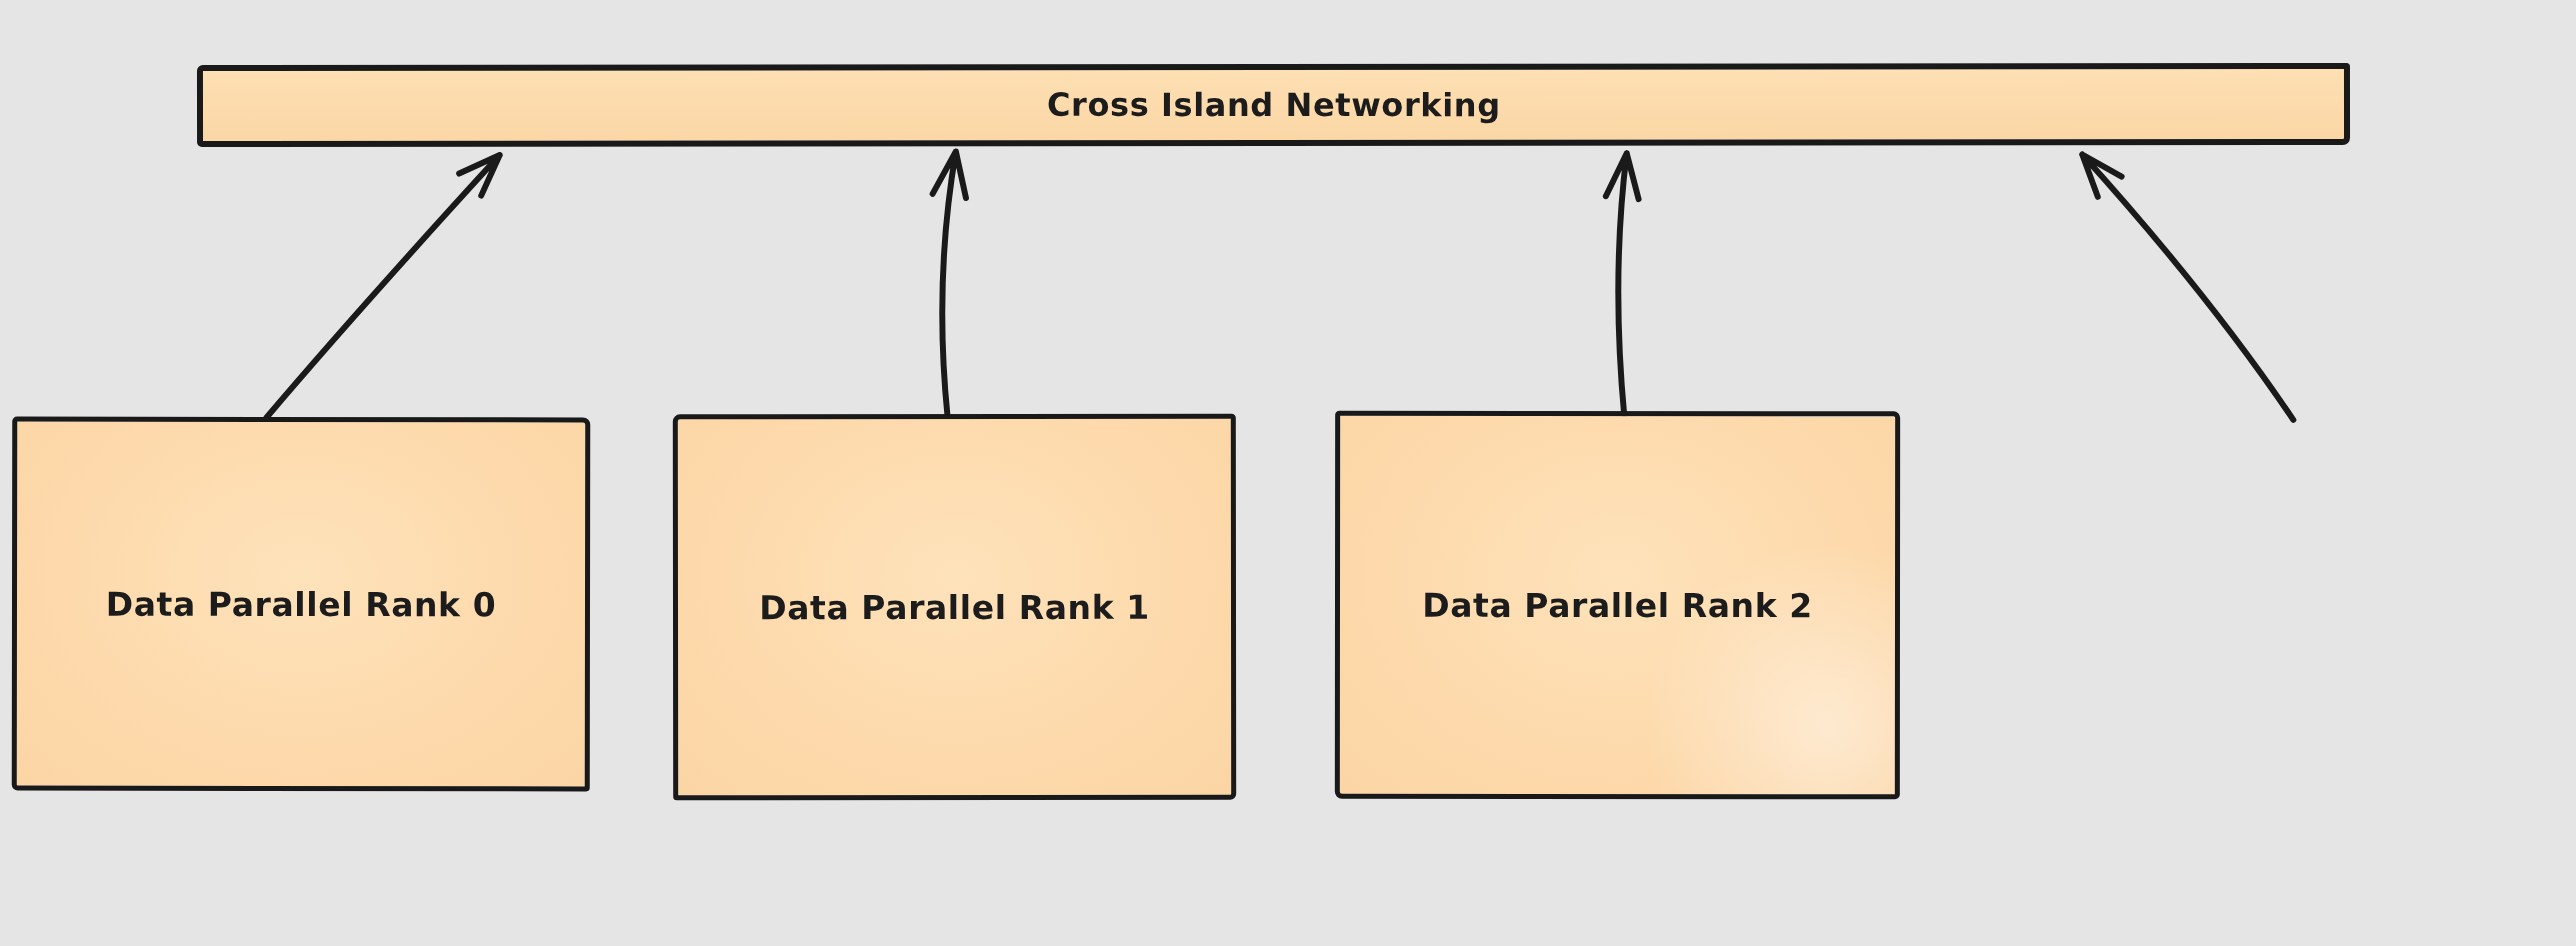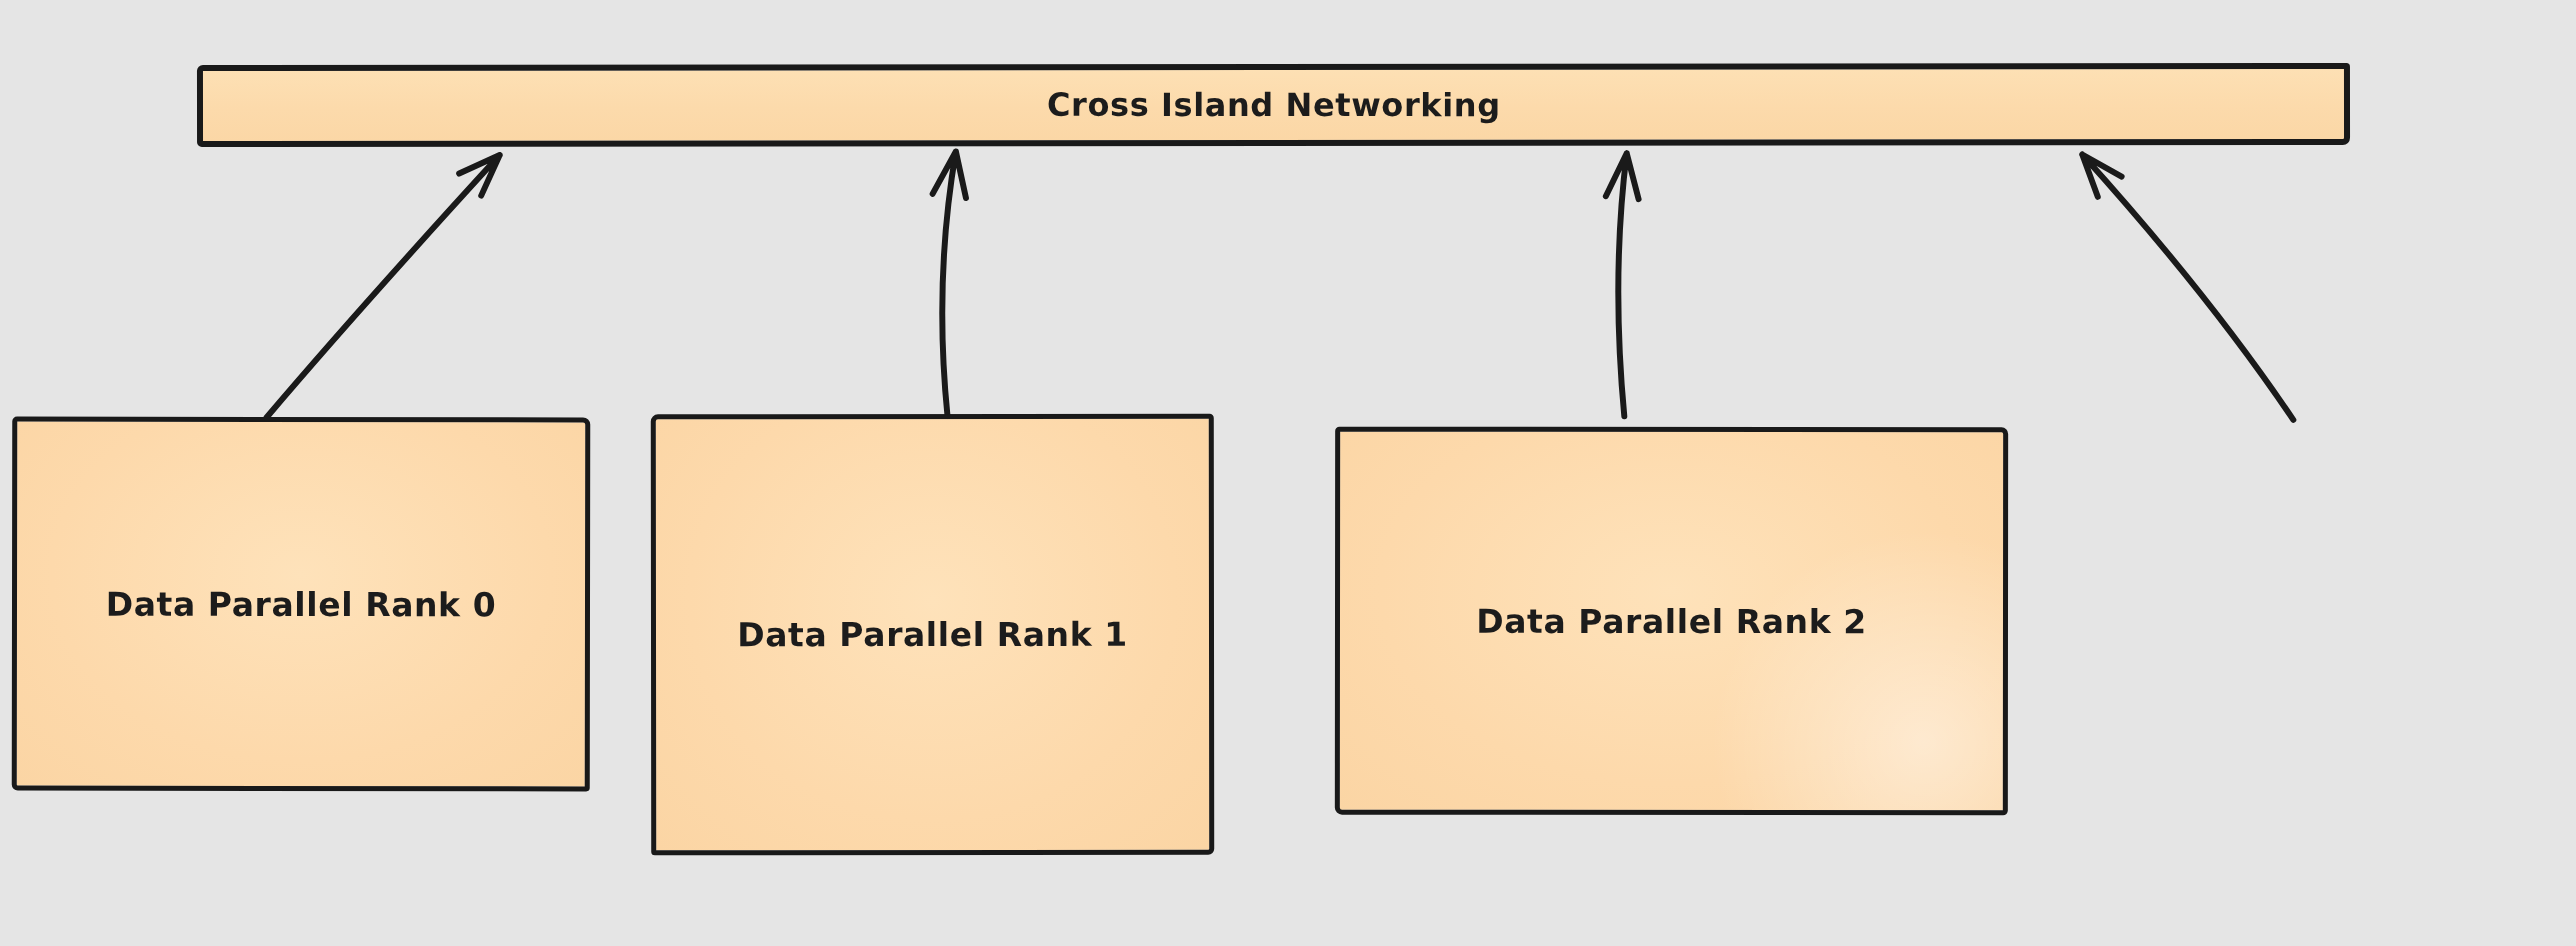--- a/index.html
+++ b/index.html
@@ -57,32 +57,31 @@
     color: #1c1c1c;
     letter-spacing: 0.6px;
     white-space: nowrap;
   }
   .node-0 {
     left: 12px; top: 417px; width: 578px; height: 374px;
     border-radius: 4.8px 7.2px 3.6px 6px;
     transform: rotate(0.08deg);
   }
   .node-1 {
-    left: 651px; top: 414px; width: 563px; height: 441px;
+    left: 673px; top: 414px; width: 563px; height: 386px;
     border-radius: 7.2px 4.2px 6px 3.6px;
     transform: rotate(-0.06deg);
   }
   .node-2 {
-    left: 1335px; top: 411px; width: 673px; height: 388px;
+    left: 1335px; top: 411px; width: 565px; height: 388px;
     border-radius: 4.2px 6.6px 4.8px 7.2px;
     transform: rotate(0.05deg);
     background:
       radial-gradient(circle at 88% 82%, rgba(255,255,255,0.45) 0%, rgba(255,255,255,0.0) 32%),
       radial-gradient(ellipse at 50% 42%, #fee2ba 0%, #fdd9ab 62%, #fbd5a4 100%);
-    margin-top: 16px;
   }
   .node-3 {
     left: 1984px; top: 397px; width: 577px; height: 405px;
     border-radius: 6px 4.8px 7.2px 4.2px;
     transform: rotate(-0.07deg);
     background:
       radial-gradient(circle at 10% 75%, rgba(255,255,255,0.40) 0%, rgba(255,255,255,0.0) 30%),
       radial-gradient(ellipse at 50% 42%, #fee2ba 0%, #fdd9ab 62%, #fbd5a4 100%);
   }
   

